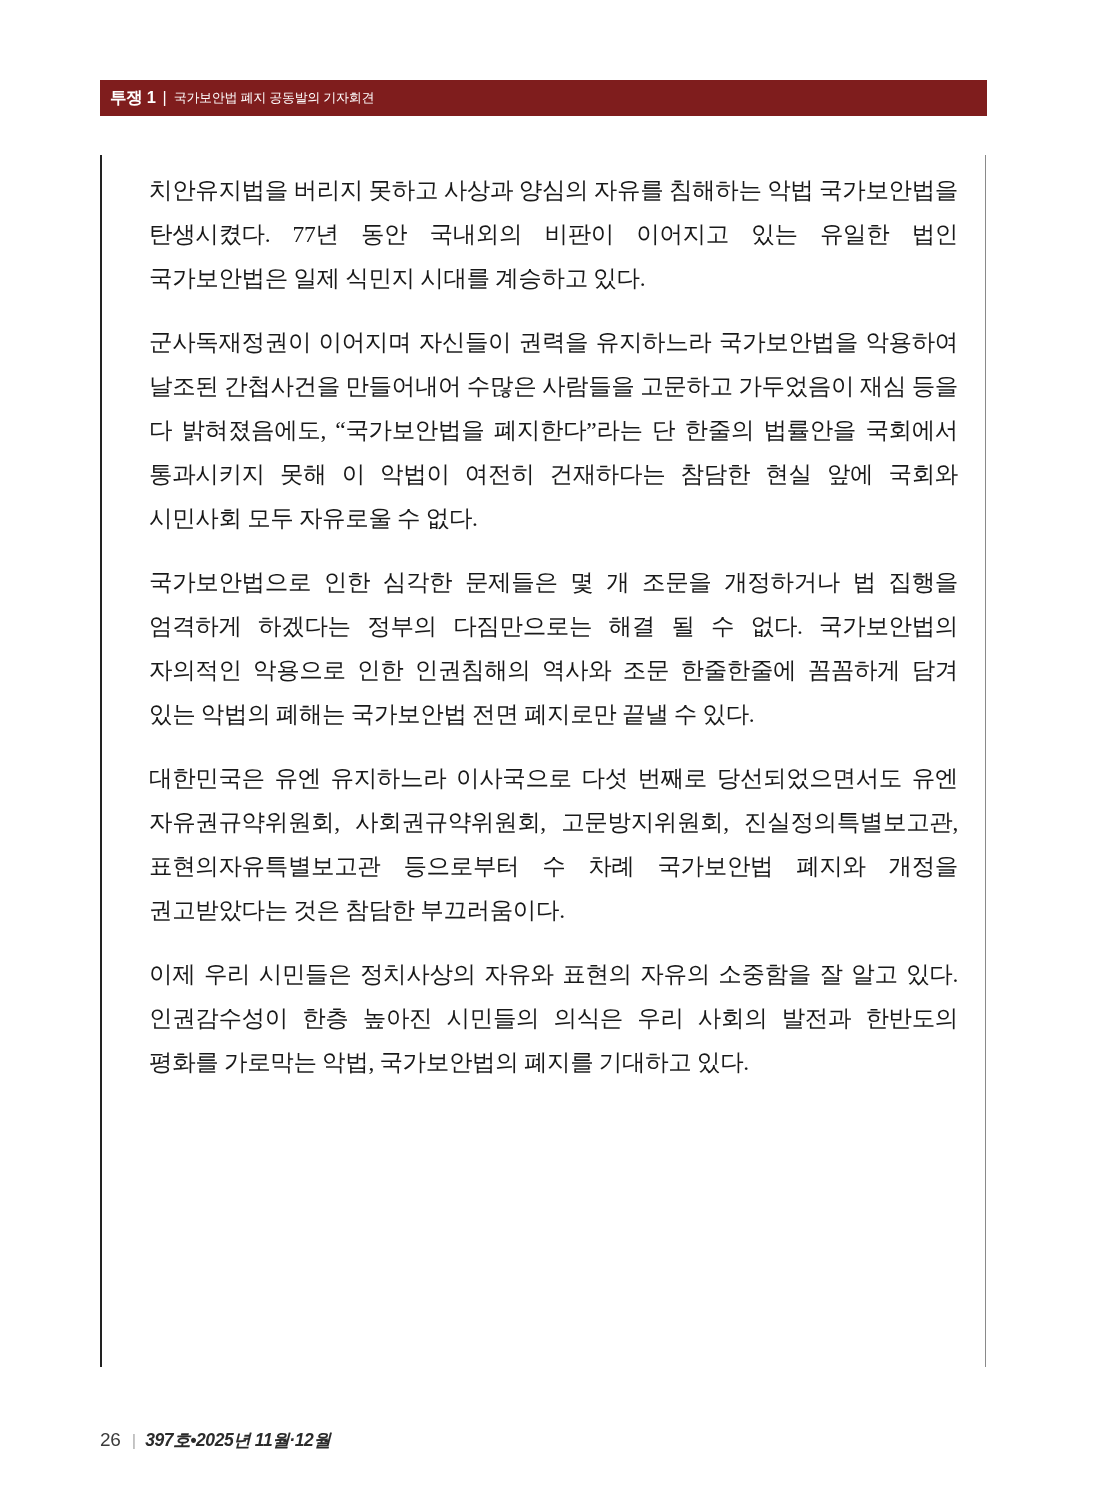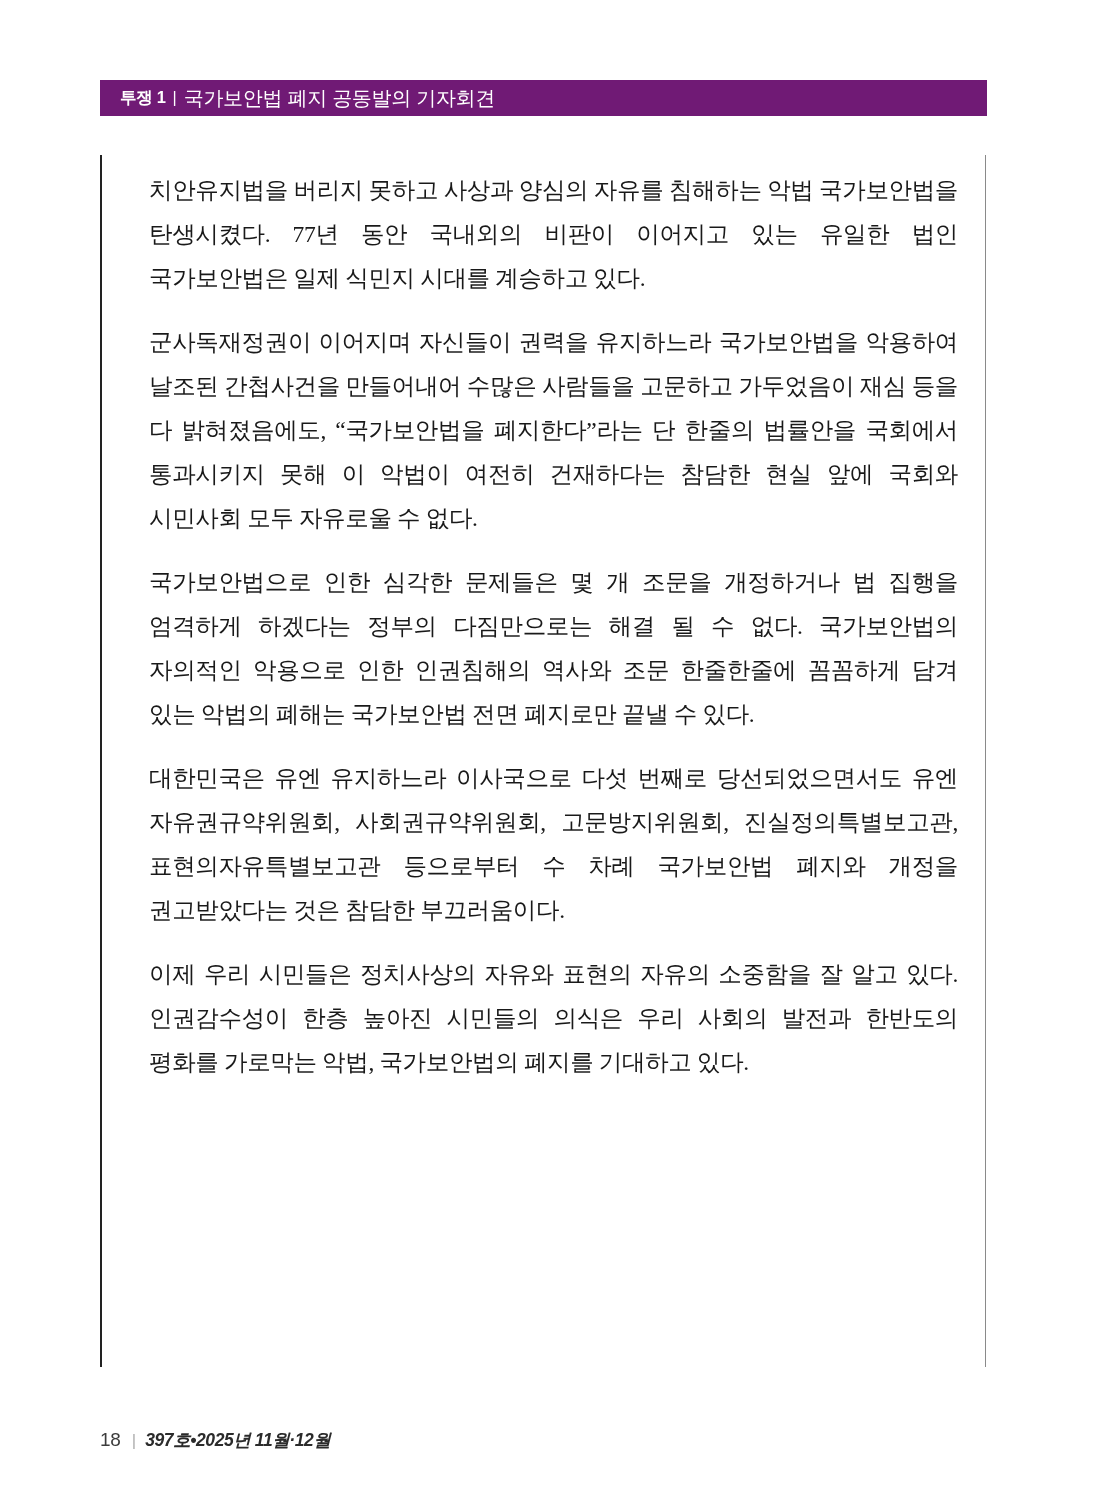--- a/index.html
+++ b/index.html
@@ -23,25 +23,25 @@
     background: #ffffff;
   }
 
   
   #header-bar {
     position: absolute;
     left: 100px;
     top: 80px;
     width: 887px;
     height: 36px;
-    background: #701a75;
+    background: #7f1d1d;
     display: flex;
     align-items: center;
     box-sizing: border-box;
-    padding-left: 20px;
+    padding-left: 10px;
   }
   #header-bar .kicker {
     color: #ffffff;
     font-family: "Liberation Sans", sans-serif;
     font-weight: bold;
     font-size: 16.5px;
     letter-spacing: -0.3px;
     white-space: nowrap;
   }
   #header-bar .divider {
@@ -49,21 +49,21 @@
     font-family: "Liberation Sans", sans-serif;
     font-size: 16px;
     font-weight: 300;
     margin: 0 7px;
     white-space: nowrap;
   }
   #header-bar .subject {
     color: #ffffff;
     font-family: "Liberation Sans", sans-serif;
     font-weight: normal;
-    font-size: 20px;
+    font-size: 13px;
     letter-spacing: -0.3px;
     white-space: nowrap;
   }
 
   
   #rule-left {
     position: absolute;
     left: 100px;
     top: 155px;
     width: 2px;
@@ -154,18 +154,18 @@
 
   <div id="article">
     <p>치안유지법을 버리지 못하고 사상과 양심의 자유를 침해하는 악법 국가보안법을 탄생시켰다. 77년 동안 국내외의 비판이 이어지고 있는 유일한 법인 국가보안법은 일제 식민지 시대를 계승하고 있다.</p>
     <p>군사독재정권이 이어지며 자신들이 권력을 유지하느라 국가보안법을 악용하여 날조된 간첩사건을 만들어내어 수많은 사람들을 고문하고 가두었음이 재심 등을 다 밝혀졌음에도, “국가보안법을 폐지한다”라는 단 한줄의 법률안을 국회에서 통과시키지 못해 이 악법이 여전히 건재하다는 참담한 현실 앞에 국회와 시민사회 모두 자유로울 수 없다.</p>
     <p>국가보안법으로 인한 심각한 문제들은 몇 개 조문을 개정하거나 법 집행을 엄격하게 하겠다는 정부의 다짐만으로는 해결 될 수 없다. 국가보안법의 자의적인 악용으로 인한 인권침해의 역사와 조문 한줄한줄에 꼼꼼하게 담겨 있는 악법의 폐해는 국가보안법 전면 폐지로만 끝낼 수 있다.</p>
     <p>대한민국은 유엔 유지하느라 이사국으로 다섯 번째로 당선되었으면서도 유엔 자유권규약위원회, 사회권규약위원회, 고문방지위원회, 진실정의특별보고관, 표현의자유특별보고관 등으로부터 수 차례 국가보안법 폐지와 개정을 권고받았다는 것은 참담한 부끄러움이다.</p>
     <p>이제 우리 시민들은 정치사상의 자유와 표현의 자유의 소중함을 잘 알고 있다. 인권감수성이 한층 높아진 시민들의 의식은 우리 사회의 발전과 한반도의 평화를 가로막는 악법, 국가보안법의 폐지를 기대하고 있다.</p>
   </div>
 
   <div id="footer">
-    <span class="page-num">18</span>
+    <span class="page-num">26</span>
     <span class="foot-divider">|</span>
     <span class="issue">397호•2025년 11월·12월</span>
   </div>
 
 </div>
 
 </body></html>

